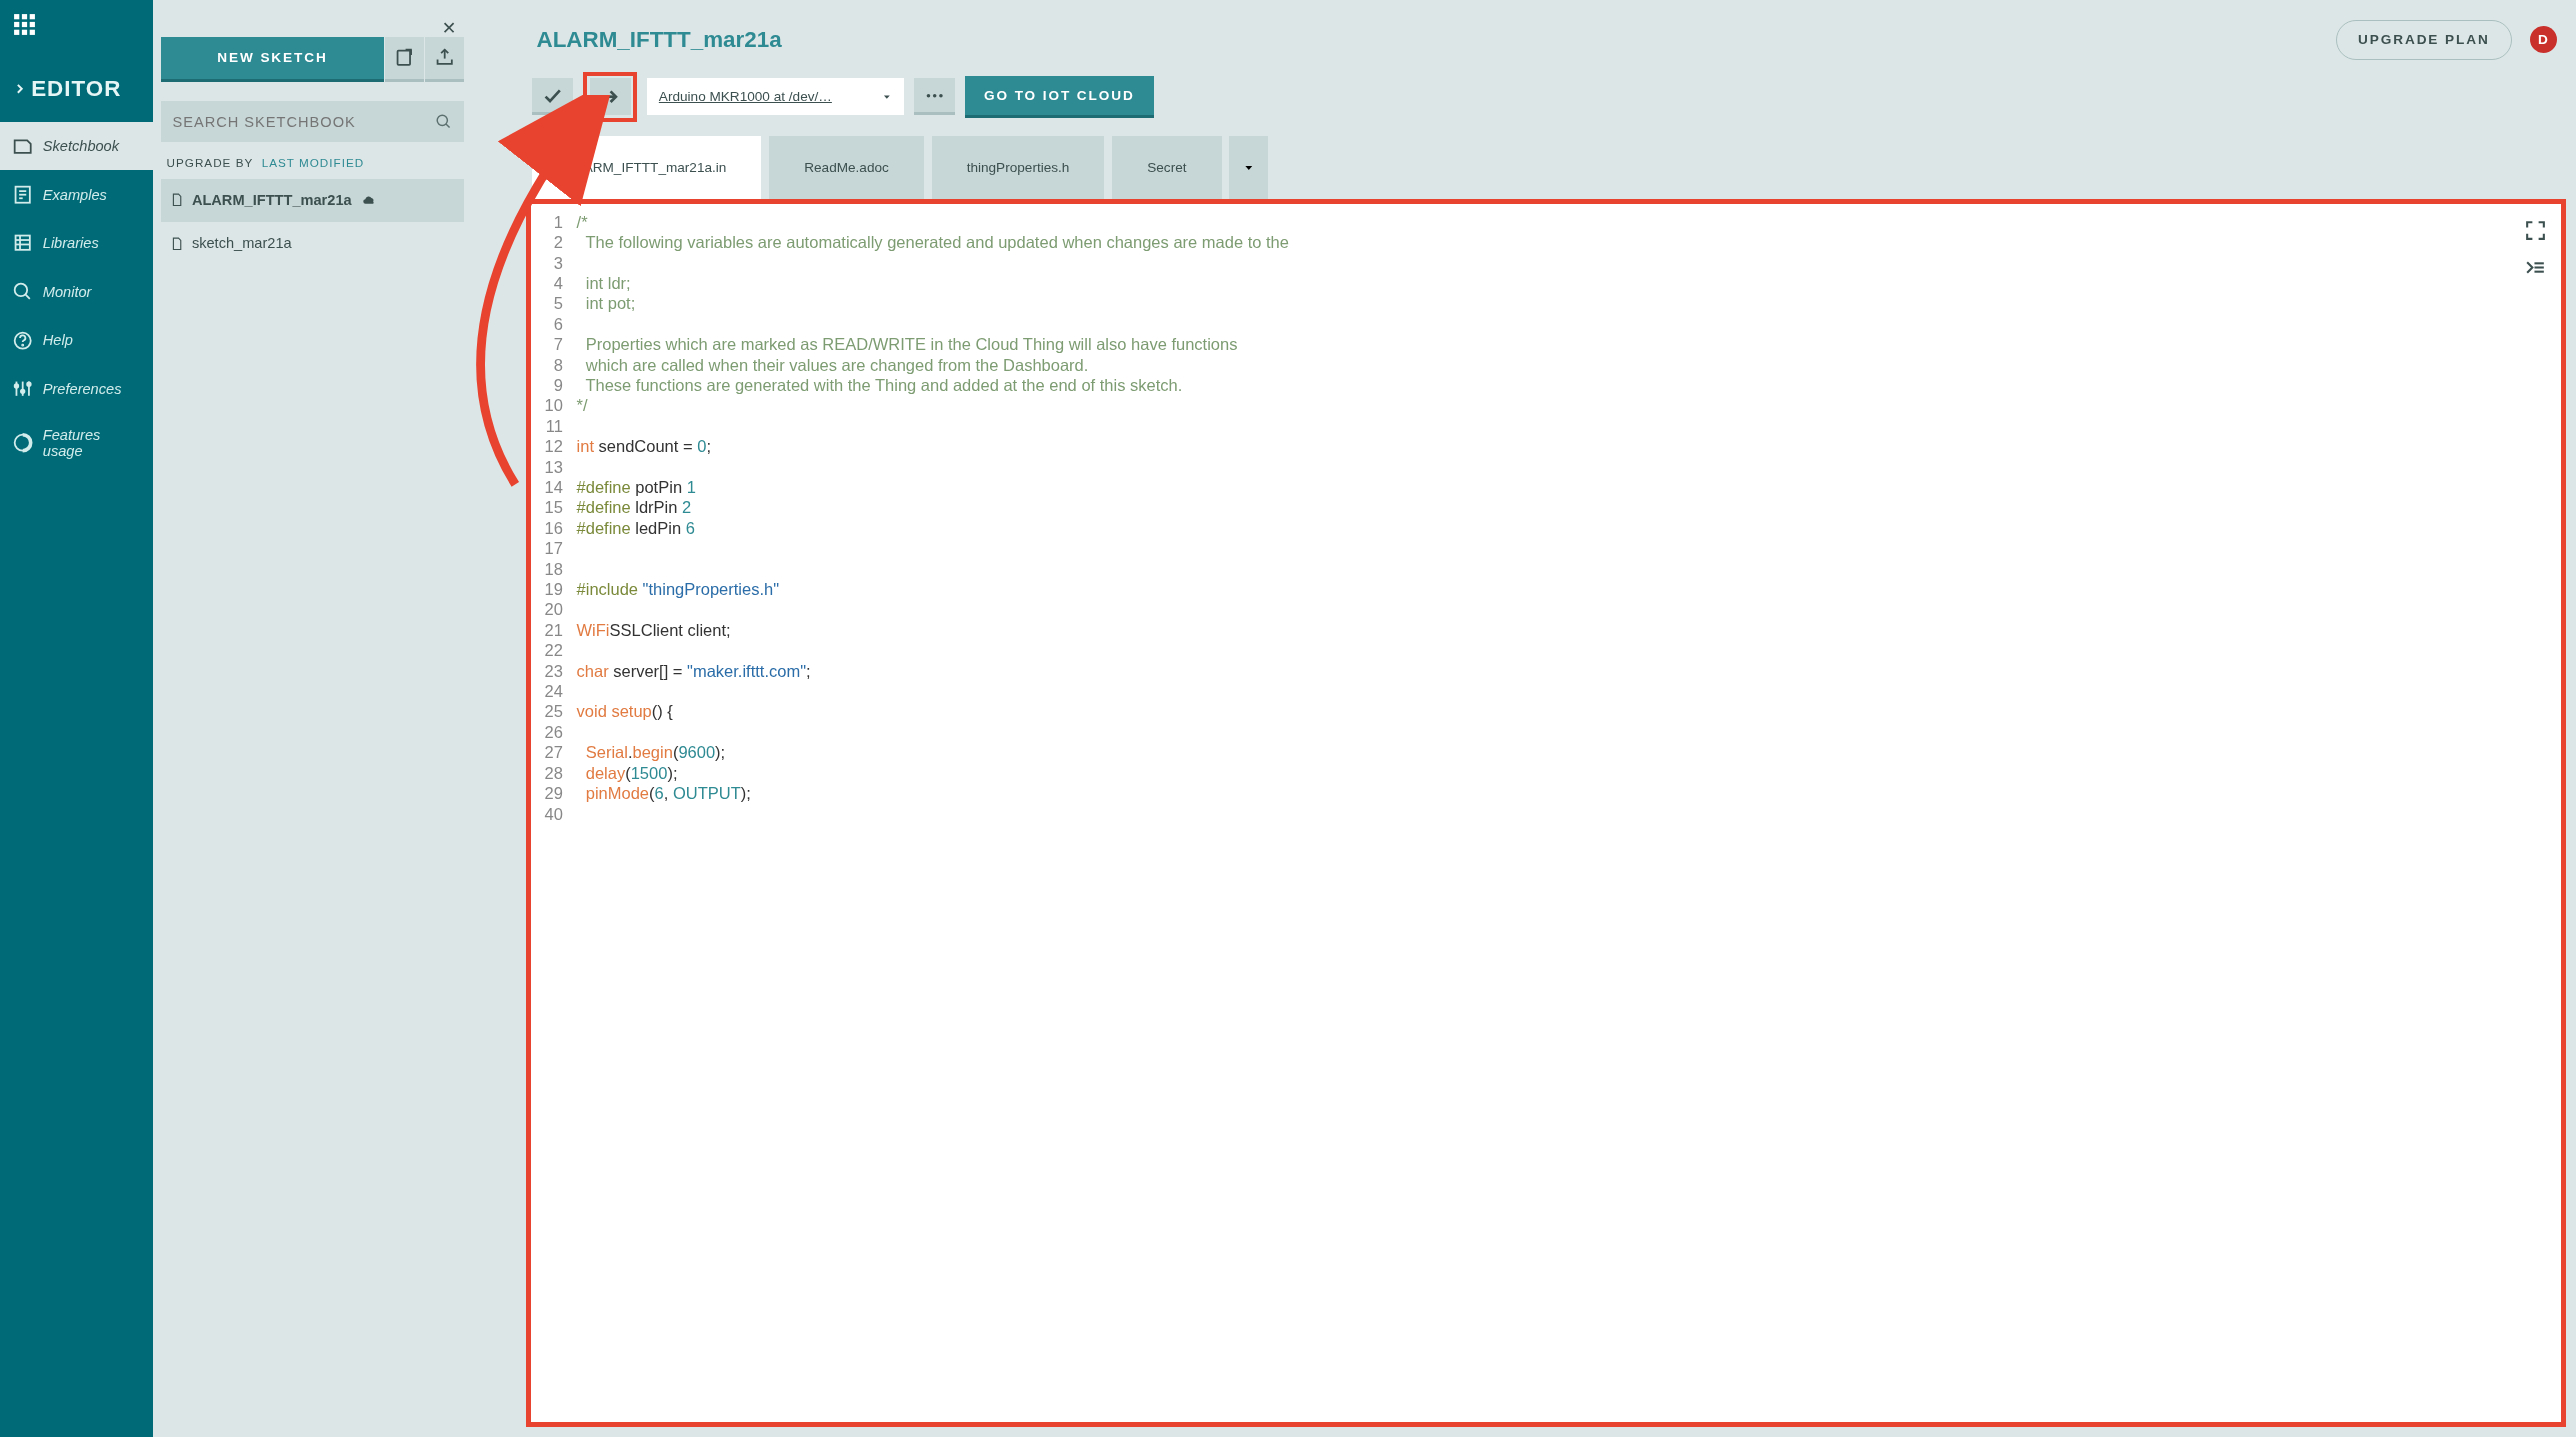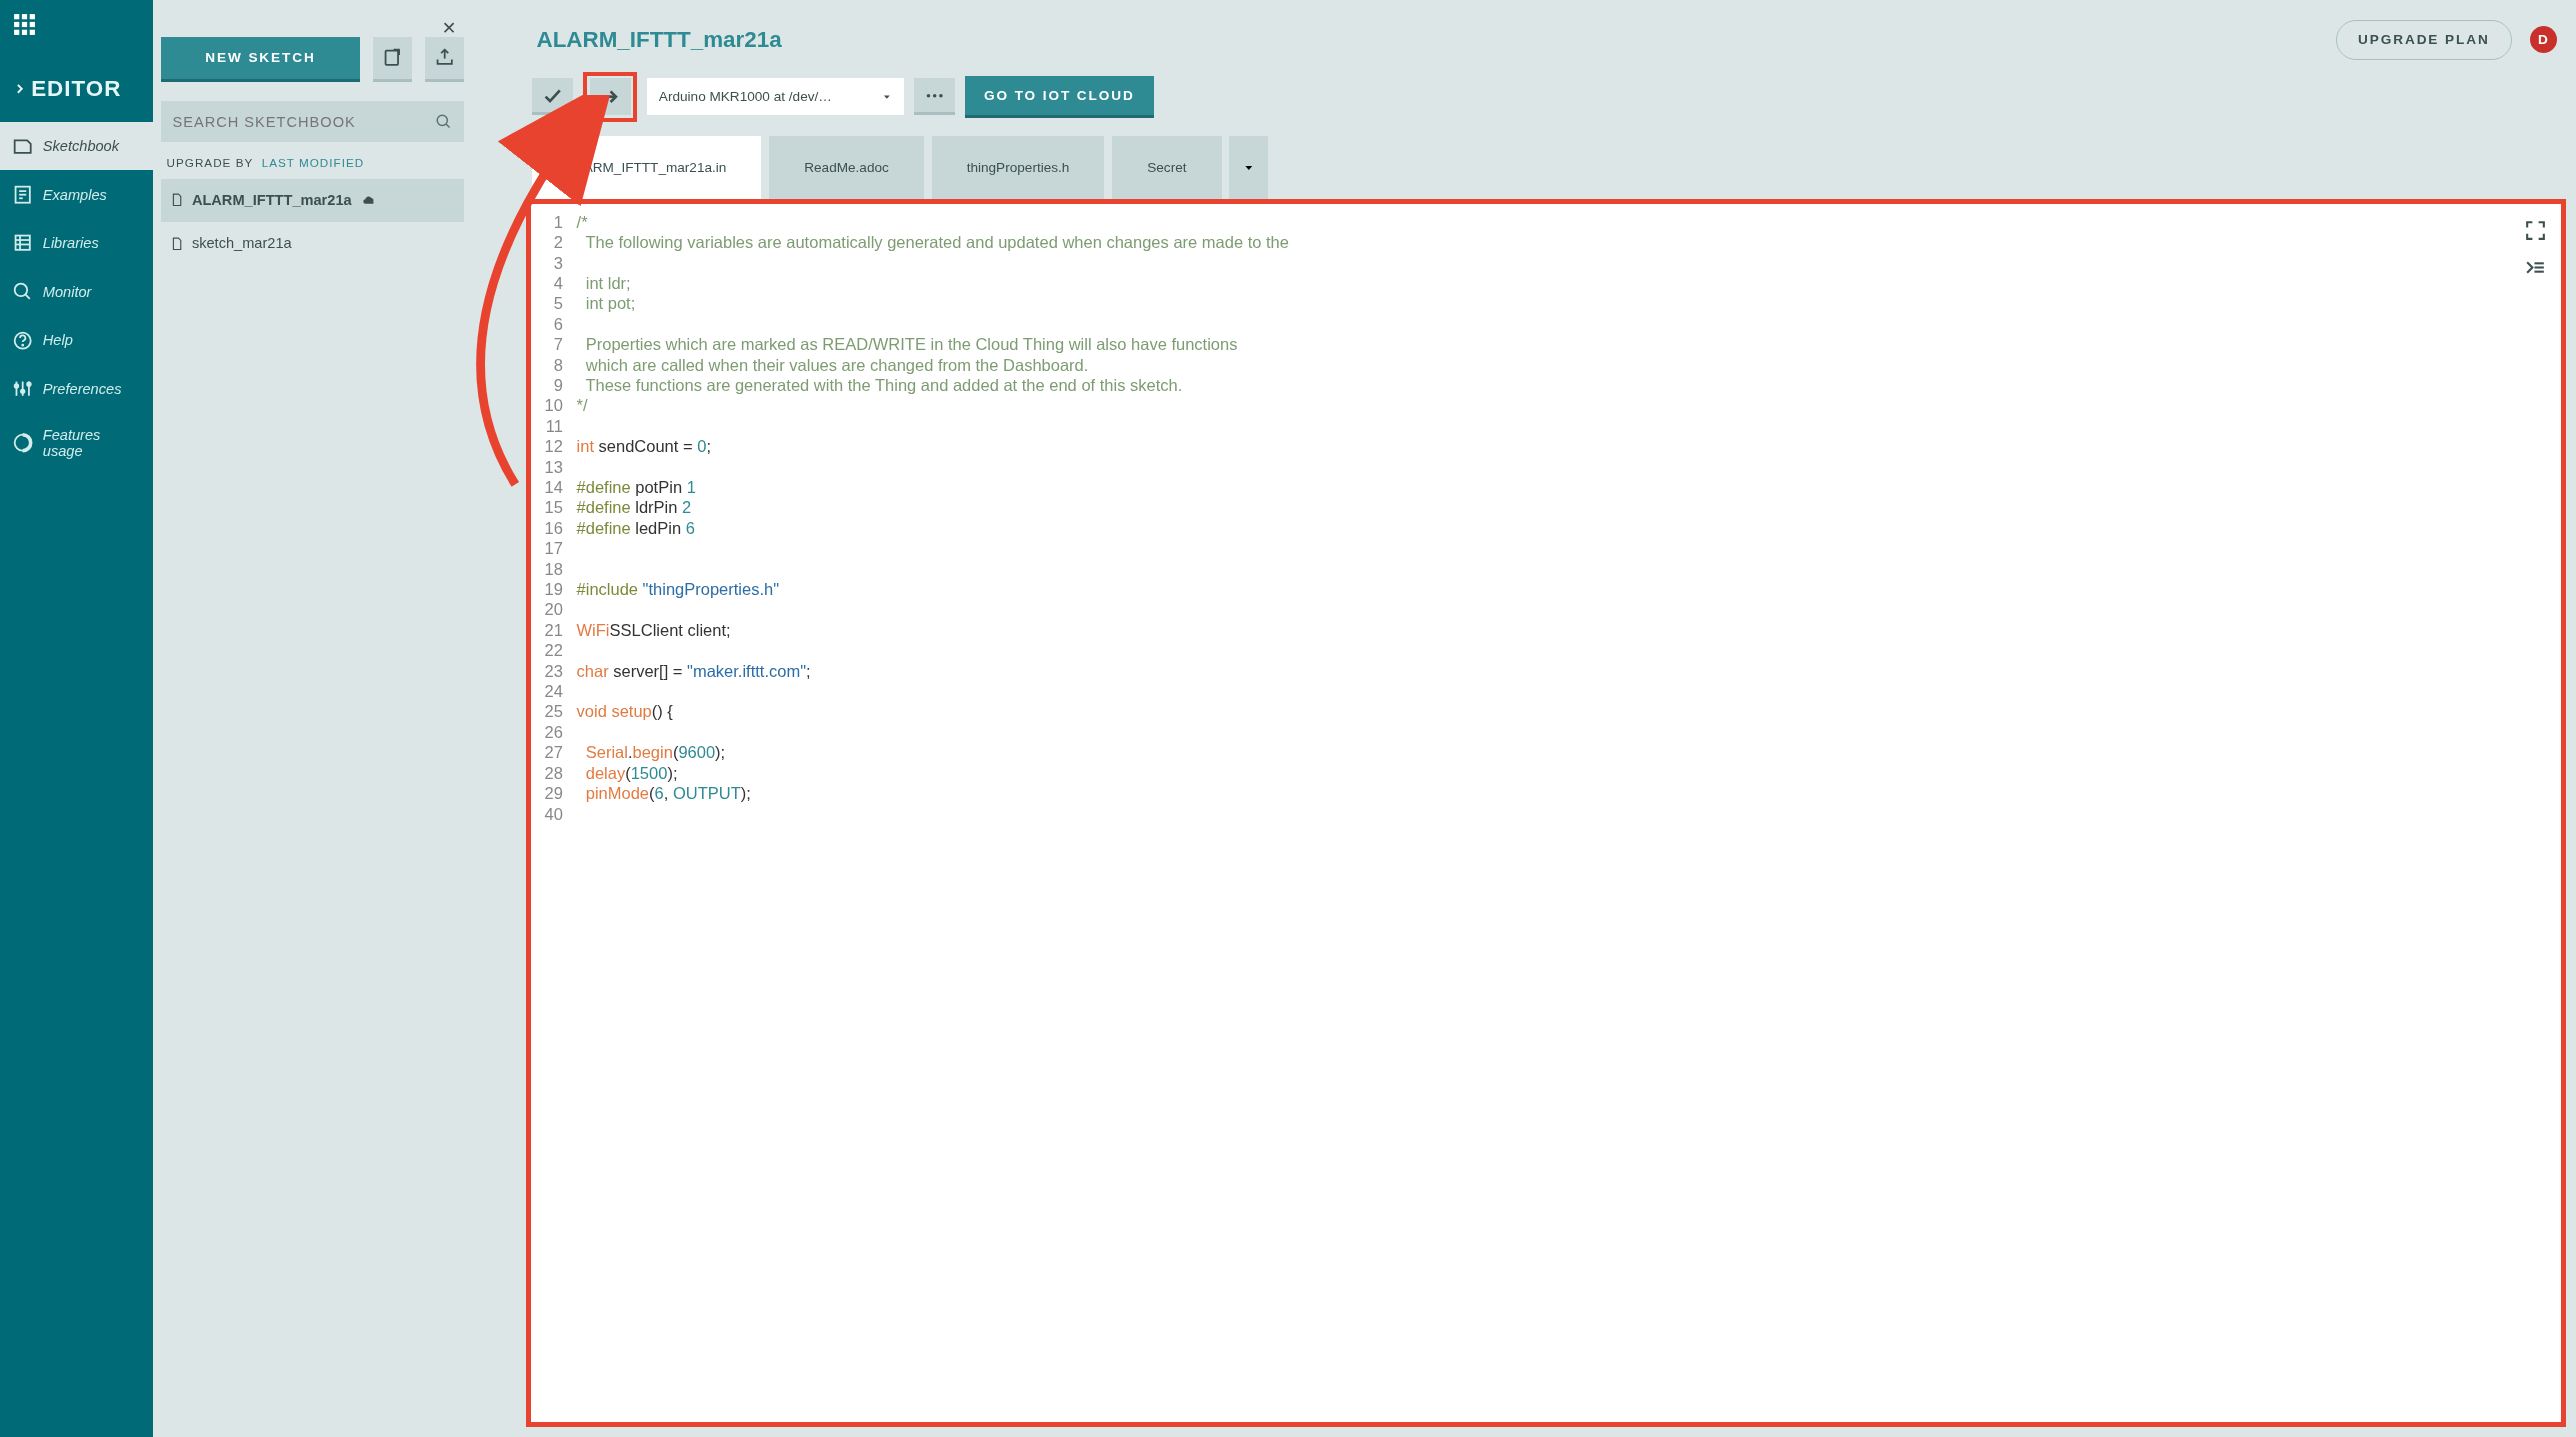--- a/index.html
+++ b/index.html
@@ -11,21 +11,21 @@
 .apps-btn { width: 49px; height: 49px; display: flex; align-items: center; justify-content: center; color: #fff; cursor: pointer; margin: 0 0 9.7px 0; }
 .apps-btn svg { width: 25px; height: 25px; }
 .editor-title { padding: 17.5px 11.7px 19.5px 11.7px; font-size: 22.4px; font-weight: 700; letter-spacing: 1px; color: #e6f5f5; display: flex; align-items: center; }
 .editor-title svg { width: 15.6px; height: 15.6px; margin-right: 3.9px; }
 .nav-item { display: flex; align-items: center; padding: 13.6px 11.7px; font-size: 14.6px; cursor: pointer; gap: 9.7px; color: #d2ecec; font-style: italic; }
 .nav-item.active { background: #dde6e6; color: #3d5050; }
 .nav-item svg { width: 21.4px; height: 21.4px; flex-shrink: 0; }
 
 
 .col2 { width: 319px; background: #dde6e6; display: flex; flex-direction: column; padding: 7.8px 7.8px; flex-shrink: 0; position: relative; }
-.col2-top { display: flex; gap: 13px; margin-bottom: 19.5px; margin-top: 29px; border-radius: 12px; }
+.col2-top { display: flex; gap: 1px; margin-bottom: 19.5px; margin-top: 29px; border-radius: 12px; }
 .col2-close { position: absolute; top: 17.5px; right: 15.6px; cursor: pointer; color: #3d5050; font-size: 17.5px; }
 .new-sketch-btn { flex: 1; background: #2e8a93; color: #fff; font-size: 13.6px; font-weight: 600; letter-spacing: 1.9px; border: none; padding: 13.6px 9.7px; cursor: pointer; border-bottom: 3.9px solid #1d6b73; }
 .icon-btn { width: 39px; background: #c7d6d6; border: none; border-bottom: 3.9px solid #aac0c0; display: flex; align-items: center; justify-content: center; cursor: pointer; }
 .icon-btn svg { width: 21.4px; height: 21.4px; color: #3d5050; }
 .search-row { background: #c7d6d6; display: flex; padding: 11.7px 11.7px; margin-bottom: 13.6px; }
 .search-row input { flex: 1; background: transparent; border: none; font-size: 14.6px; letter-spacing: 1px; color: #5c7070; outline: none; }
 .search-row svg { width: 17.5px; height: 17.5px; color: #5c7070; }
 .ordering { font-size: 11.7px; letter-spacing: 1px; padding: 0 5.8px 9.7px 5.8px; color: #3d5050; }
 .ordering a { color: #2e8a93; cursor: pointer; }
 .sketch-list-item { display: flex; align-items: center; padding: 13.6px 9.7px; font-size: 14.6px; color: #3d5050; gap: 7.8px; cursor: pointer; }
@@ -37,21 +37,21 @@
 .main { flex: 1; background: #dde6e6; display: flex; flex-direction: column; overflow: hidden; }
 .main-header { display: flex; align-items: center; padding: 19.5px 19.5px 7.8px 19.5px; }
 .project-title { font-size: 22.4px; font-weight: 600; color: #2e8a93; flex: 1; padding-left: 45px; }
 .upgrade-btn { border: 1.9px solid #aac0c0; background: transparent; color: #3d5050; font-size: 13.6px; font-weight: 700; letter-spacing: 1.9px; padding: 11.7px 21.4px; border-radius: 27px; cursor: pointer; }
 .avatar { width: 27px; height: 27px; background: #c9302c; border-radius: 50%; margin-left: 17.5px; color: #fff; display: flex; align-items: center; justify-content: center; font-size: 13.6px; font-weight: 600; }
 
 .toolbar { display: flex; align-items: center; padding: 3.9px 19.5px 13.6px 60px; gap: 9.7px; }
 .tb-btn { width: 41px; height: 37px; background: #c7d6d6; border: none; border-bottom: 3.9px solid #aac0c0; display: flex; align-items: center; justify-content: center; cursor: pointer; }
 .tb-btn svg { width: 21.4px; height: 21.4px; color: #3d5050; }
 .hl-box { border: 4.9px solid #e8432f; padding: 2.9px; }
-.board-select { flex: 0 0 257px; background: #fff; display: flex; align-items: center; padding: 9.7px 11.7px; font-size: 13.6px; color: #3d5050; cursor: pointer; height: 37px; }
+.board-select { flex: 0 0 257px; background: #fff; display: flex; align-items: center; padding: 9.7px 11.7px; font-size: 13.6px; color: #3d5050; cursor: pointer; height: 37px; text-decoration: underline; }
 .board-select svg { margin-left: auto; width: 11.7px; height: 11.7px; }
 .iot-btn { background: #2e8a93; color: #fff; border: none; padding: 11.7px 19.5px; font-size: 13.6px; font-weight: 700; letter-spacing: 1.9px; cursor: pointer; border-bottom: 3.9px solid #1d6b73; }
 
 .tabs { display: flex; padding: 0 19.5px 0 60px; gap: 7.8px; }
 .tab { background: #c7d6d6; padding: 24px 35px; font-size: 13.6px; color: #3d5050; cursor: pointer; }
 .tab.active { background: #fff; }
 .tab-more { width: 39px; background: #c7d6d6; display: flex; align-items: center; justify-content: center; cursor: pointer; }
 
 .editor-wrap { flex: 1; margin: 0 9.7px 9.7px 54px; border: 5.8px solid #e8432f; background: #fff; position: relative; overflow: hidden; }
 .editor-inner { display: flex; height: 100%; font-family: "Courier New", monospace; font-size: 16.5px; line-height: 20.4px; }

